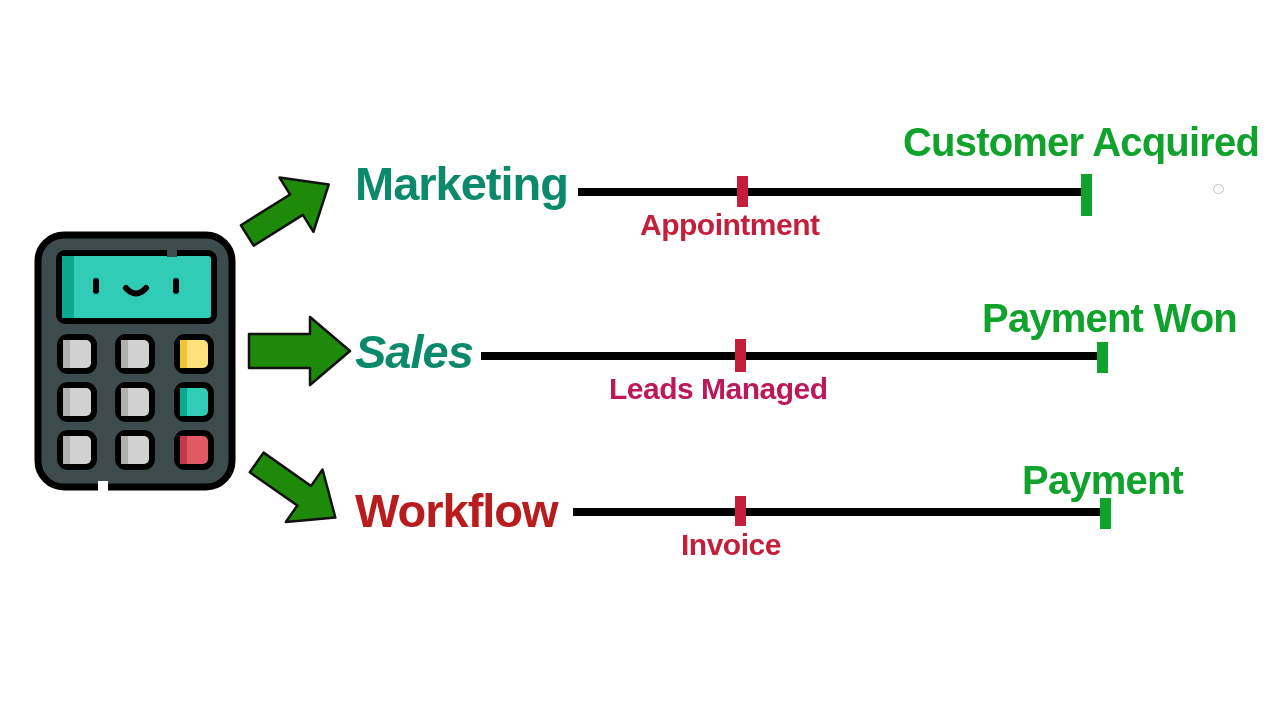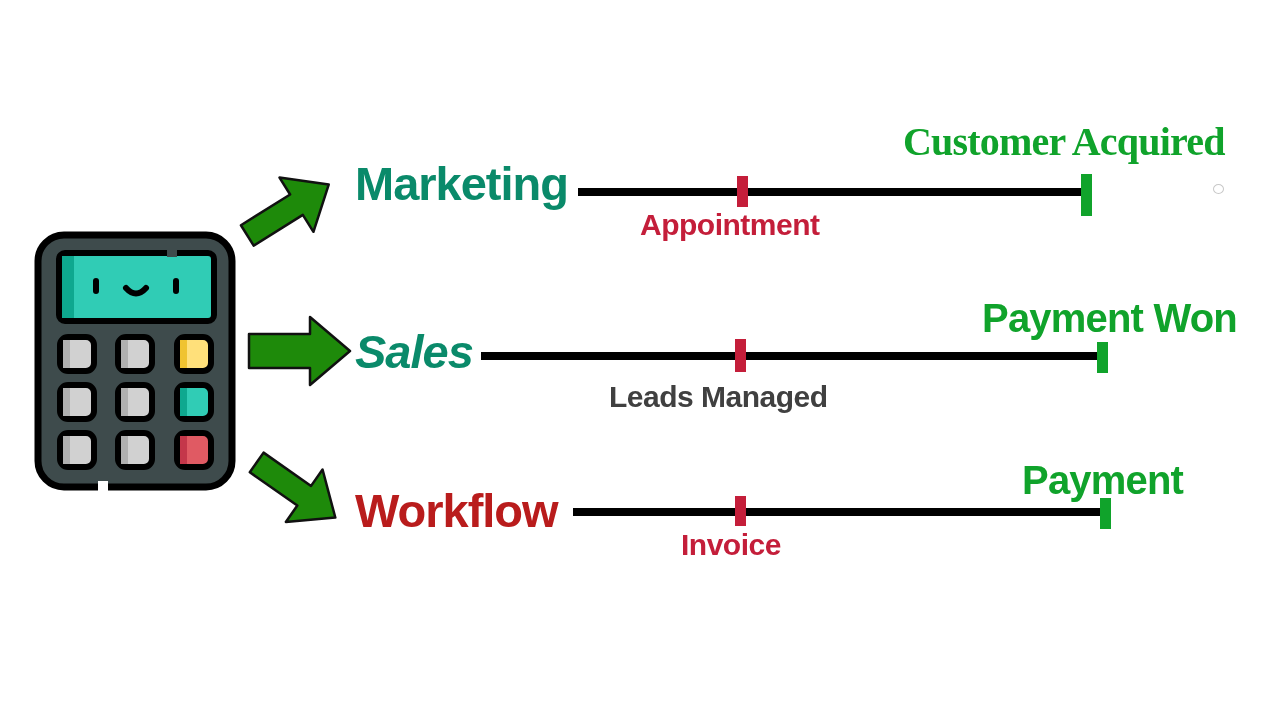--- a/index.html
+++ b/index.html
@@ -117,19 +117,19 @@
 <div class="line line-3" style="background: rgb(0, 0, 0);"></div>
 
 <div class="mark mid-1" style="background: rgb(196, 30, 58);"></div>
 <div class="mark end-1" style="background: rgb(16, 163, 43);"></div>
 <div class="mark mid-2" style="background: rgb(196, 30, 58);"></div>
 <div class="mark end-2" style="background: rgb(16, 163, 43);"></div>
 <div class="mark mid-3" style="background: rgb(196, 30, 58);"></div>
 <div class="mark end-3" style="background: rgb(16, 163, 43);"></div>
 
 <div class="ms-label mid-label ml-1" style="color: rgb(196, 30, 58);">Appointment</div>
-<div class="ms-label end-label el-1" style="color: rgb(16, 163, 43); font-family: Liberation Serif, serif;">Customer Acquired</div>
-<div class="ms-label mid-label ml-2" style="color: #404040; margin-top: 8px;">Leads Managed</div>
+<div class="ms-label end-label el-1" style="color: rgb(16, 163, 43);">Customer Acquired</div>
+<div class="ms-label mid-label ml-2" style="color: #be185d;">Leads Managed</div>
 <div class="ms-label end-label el-2" style="color: rgb(16, 163, 43);">Payment Won</div>
 <div class="ms-label mid-label ml-3" style="color: rgb(196, 30, 58);">Invoice</div>
 <div class="ms-label end-label el-3" style="color: rgb(16, 163, 43);">Payment</div>
 
 <div class="stray-circle"></div>
 
 </body></html>

